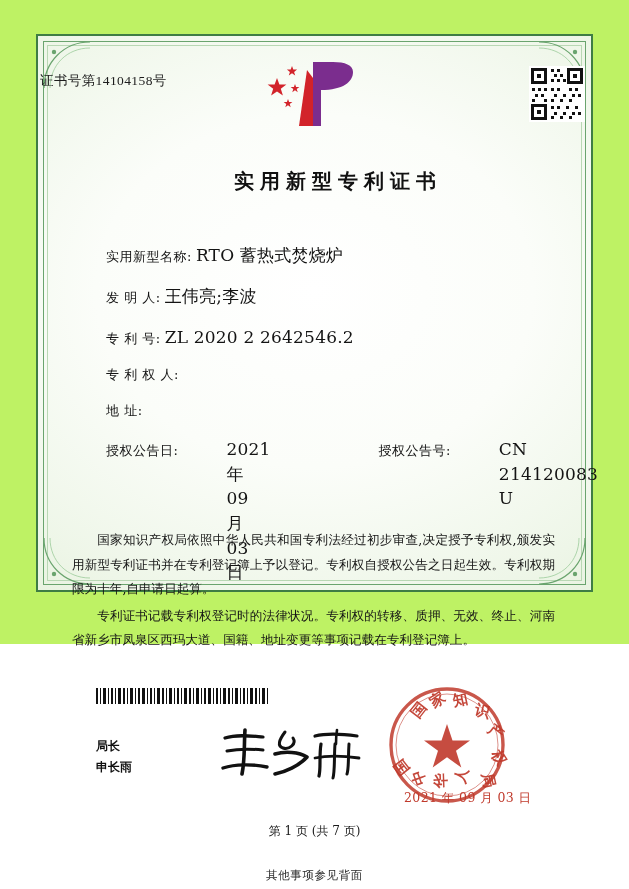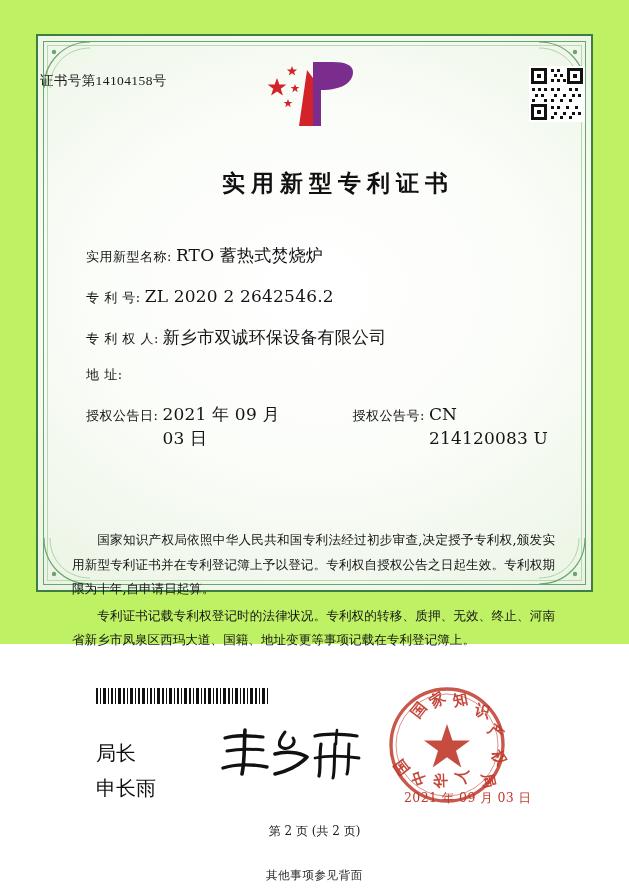--- a/index.html
+++ b/index.html
@@ -85,21 +85,21 @@
     transform: translateX(-50%);
     width: 120px;
     height: 76px;
   }
 
   .doc-title {
     position: absolute;
     left: 0; right: 0;
     top: 168px;
     text-align: center;
-    font-size: 23px;
+    font-size: 20px;
     font-weight: bold;
     letter-spacing: 6px;
     color: #111;
     font-family: "DejaVu Serif", "Liberation Serif", serif;
     padding-left: 47px;
   }
 
   
   .fields {
     position: absolute;
@@ -114,30 +114,32 @@
     font-size: 13.5px;
     line-height: 1.45;
   }
   .field-label {
     flex: 0 0 auto;
     white-space: nowrap;
     color: #141414;
     font-family: "DejaVu Serif", "Liberation Serif", serif;
     font-size: 13px;
     letter-spacing: 0.5px;
+    margin-left: 20px;
   }
   .field-value {
     margin-left: 4px;
     color: #141414;
     font-family: "DejaVu Serif", "Liberation Serif", serif;
     font-size: 17px;
     letter-spacing: 0.2px;
   }
   .field-row.split {
     justify-content: flex-start;
+    gap: 44px;
   }
   .gap-col {
     display: inline-block;
     width: 56px;
   }
 
   
   .paragraphs {
     position: absolute;
     left: 72px;
@@ -161,23 +163,23 @@
     top: 688px;
     width: 172px;
     height: 16px;
   }
 
   
   .sig-labels {
     position: absolute;
     left: 96px;
     top: 736px;
-    font-size: 20px;
+    font-size: 12px;
     line-height: 1.75;
-    font-weight: normal;
+    font-weight: bold;
     font-family: "DejaVu Serif", "Liberation Serif", serif;
     color: #111;
   }
   .signature {
     position: absolute;
     left: 215px;
     top: 724px;
     width: 160px;
     height: 60px;
   }
@@ -336,26 +338,29 @@
   </div>
 
   <div class="doc-title">实用新型专利证书</div>
 
   <div class="fields">
     <div class="field-row">
       <span class="field-label">实用新型名称:</span>
       <span class="field-value">RTO 蓄热式焚烧炉</span>
     </div>
     <div class="field-row">
+      <span class="field-label">发 明 人:</span>
+      <span class="field-value">王伟亮;李波</span>
+    </div>
+    <div class="field-row">
       <span class="field-label">专 利 号:</span>
       <span class="field-value">ZL 2020 2 2642546.2</span>
     </div>
     <div class="field-row">
       <span class="field-label">专 利 权 人:</span>
-      <span class="field-value">新乡市双诚环保设备有限公司</span>
     </div>
     <div class="field-row">
       <span class="field-label">地 址:</span>
     </div>
     <div class="field-row split" style="margin-top:10px;">
       <span class="field-label">授权公告日:</span>
       <span class="field-value">2021 年 09 月 03 日</span>
       <span class="gap-col"></span>
       <span class="field-label">授权公告号:</span>
       <span class="field-value">CN 214120083 U</span>
@@ -461,17 +466,17 @@
         <text x="96" y="90" transform="rotate(78 96 90)">局</text>
         <text x="24" y="86" transform="rotate(232 24 86)">国</text>
         <text x="40" y="99" transform="rotate(250 40 99)">中</text>
         <text x="60" y="104" transform="rotate(268 60 104)">华</text>
         <text x="78" y="100" transform="rotate(286 78 100)">人</text>
       </g>
     </svg>
   </div>
   <div class="seal-date">2021 年 09 月 03 日</div>
 
-  <div class="page-no">第 2 页 (共 2 页)</div>
+  <div class="page-no">第 1 页 (共 7 页)</div>
 
   <div class="footer-note">其他事项参见背面</div>
 
 </div>
 
 </body></html>

